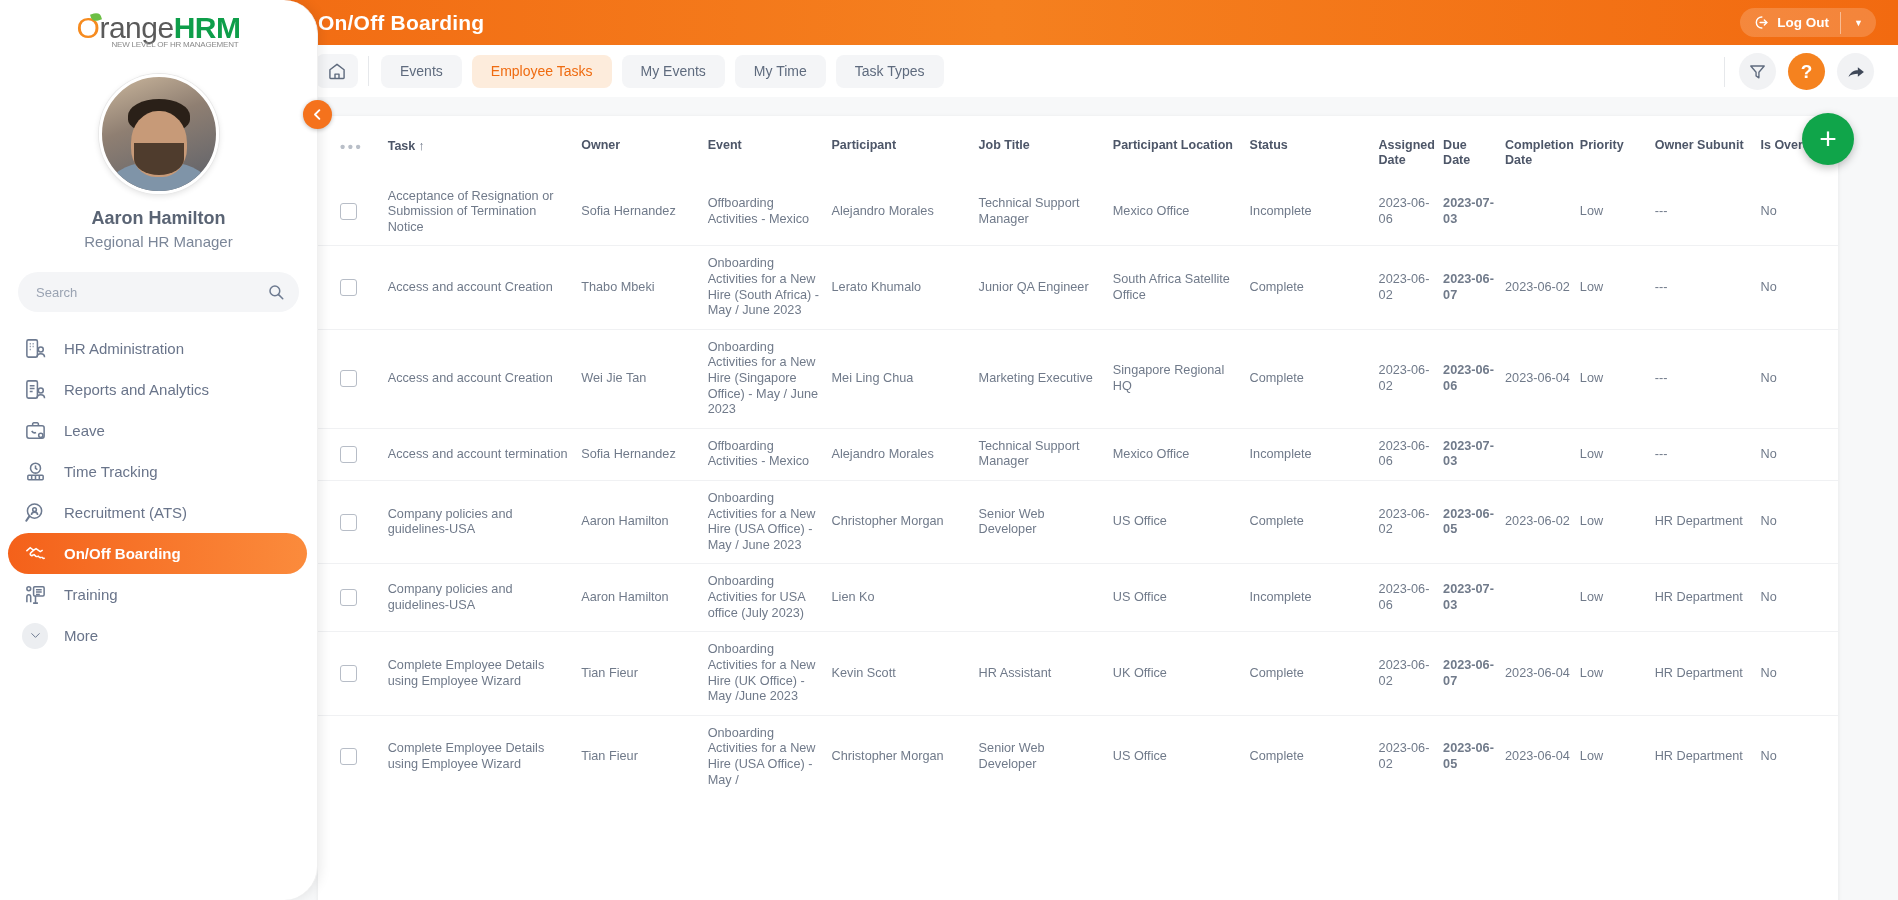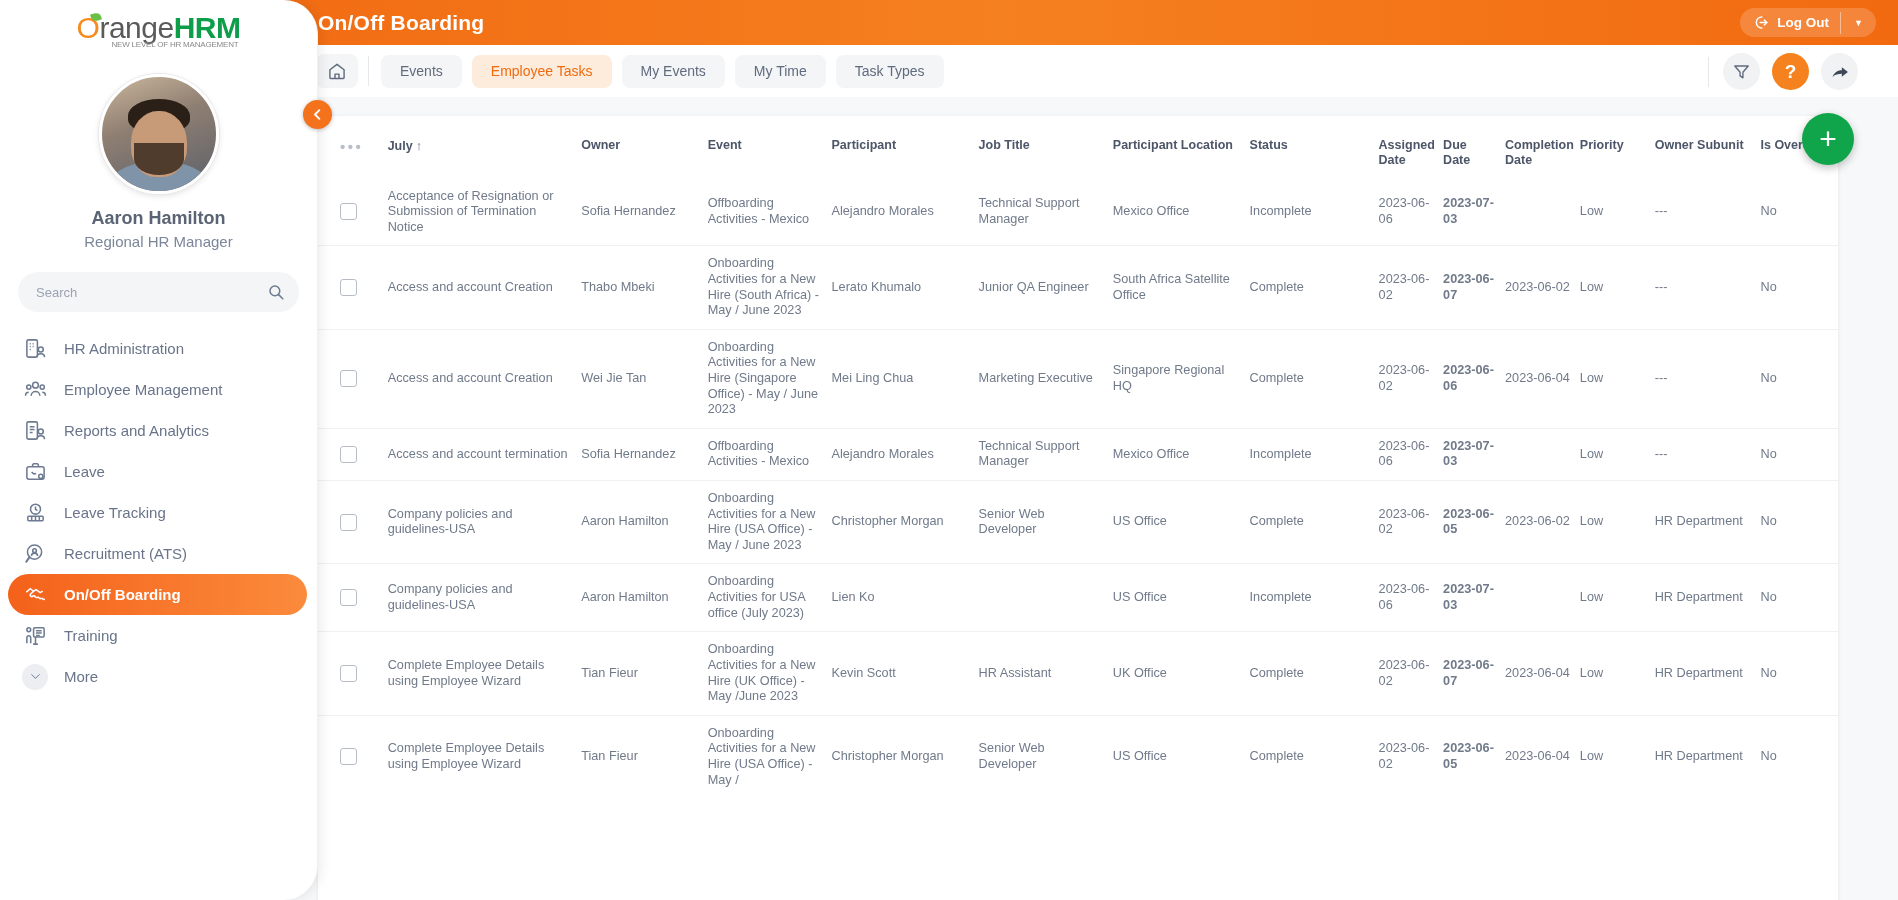--- a/index.html
+++ b/index.html
@@ -123,21 +123,21 @@
     background: rgba(255,255,255,0.18);
     border-radius: 15px; display:flex; align-items:center;
     color:#fff; font-size:13.5px; font-weight:700; cursor:pointer;
   }
   .logout-pill .lo-main { display:flex; align-items:center; gap:7px; padding: 0 11px 0 13px; justify-content: flex-end; }
   .logout-pill .divider { width:1px; height:22px; background: rgba(255,255,255,.45); }
   .logout-pill .caret { padding: 0 13px; font-size:9px; }
 
   
   .tabbar {
-    position:absolute; left: 262px; top: 45px; right:16px; height: 52px;
+    position:absolute; left: 262px; top: 45px; right:0; height: 52px;
     background:#fff; display:flex; align-items:center; z-index:2;
   }
   .home-btn {
     width: 42px; height: 34px; margin-left: 54px;
     background:#f4f5f7; border-radius: 8px;
     display:flex;align-items:center;justify-content:center; cursor:pointer;
   }
   .tab-sep { width:1px; height:30px; background:#e6e8eb; margin: 0 12px 0 10px; }
   .tab {
     height: 33px; padding: 0 19px; border-radius: 8px;
@@ -252,33 +252,20 @@
           <svg viewBox="0 0 24 24" width="23" height="23">
               <rect x="3" y="3" width="11" height="18" rx="1.6"></rect>
               <circle cx="17.5" cy="13" r="2.6"></circle>
               <path d="M13.6 21c0-2.2 1.7-3.6 3.9-3.6S21.4 18.8 21.4 21"></path>
               <path d="M6 7h1M9 7h1M6 10h1M9 10h1M6 13h1"></path>
             </svg>
         </span>
         <span>HR Administration</span>
       </div>
 
-      <div class="nav-item">
-        <span class="ico">
-          <svg viewBox="0 0 24 24" width="23" height="23">
-              <circle cx="12" cy="7.5" r="3"></circle>
-              <path d="M7.5 18.5c0-2.6 2-4.4 4.5-4.4s4.5 1.8 4.5 4.4"></path>
-              <circle cx="5" cy="9.5" r="2.2"></circle>
-              <path d="M1.6 18.5c0-2.2 1.5-3.6 3.4-3.6"></path>
-              <circle cx="19" cy="9.5" r="2.2"></circle>
-              <path d="M22.4 18.5c0-2.2-1.5-3.6-3.4-3.6"></path>
-            </svg>
-        </span>
-        <span>Employee Management</span>
-      </div>
 
       <div class="nav-item">
         <span class="ico">
           <svg viewBox="0 0 24 24" width="23" height="23">
               <rect x="3" y="3" width="11" height="18" rx="1.6"></rect>
               <path d="M6 8h5M6 11h5M6 14h3"></path>
               <circle cx="17.5" cy="13" r="2.6"></circle>
               <path d="M13.6 21c0-2.2 1.7-3.6 3.9-3.6S21.4 18.8 21.4 21"></path>
             </svg>
         </span>
@@ -299,21 +286,21 @@
 
       <div class="nav-item">
         <span class="ico">
           <svg viewBox="0 0 24 24" width="23" height="23">
               <circle cx="12" cy="8.5" r="5.2"></circle>
               <path d="M12 5.8v3l2 1.3"></path>
               <rect x="4" y="16" width="16" height="4.6" rx="1"></rect>
               <path d="M8 16v4.6M12 16v4.6M16 16v4.6"></path>
             </svg>
         </span>
-        <span>Leave Tracking</span>
+        <span>Time Tracking</span>
       </div>
 
 
       <div class="nav-item">
         <span class="ico">
           <svg viewBox="0 0 24 24" width="23" height="23">
               <circle cx="11" cy="10.5" r="7.4"></circle>
               <circle cx="11" cy="9" r="1.9"></circle>
               <path d="M7.8 14.6c0-1.8 1.4-3 3.2-3s3.2 1.2 3.2 3"></path>
               <line x1="5.7" y1="15.8" x2="2.4" y2="20.6" stroke-linecap="round" stroke-width="2.2"></line>
@@ -431,21 +418,21 @@
   <div class="fab">
     <span>+</span>
   </div>
 
   <main class="content">
     <section class="card">
       <table class="tbl">
         <thead>
           <tr>
             <th class="col-dots"><span class="dots">•••</span></th>
-            <th class="col-task"><span>July</span><span class="sort-arrow">↑</span></th>
+            <th class="col-task"><span>Task</span><span class="sort-arrow">↑</span></th>
             <th class="col-owner"><span>Owner</span></th>
             <th class="col-event"><span>Event</span></th>
             <th class="col-part"><span>Participant</span></th>
             <th class="col-job"><span>Job Title</span></th>
             <th class="col-loc"><span>Participant Location</span></th>
             <th class="col-status"><span>Status</span></th>
             <th class="col-adate"><span>Assigned Date</span></th>
             <th class="col-ddate"><span>Due Date</span></th>
             <th class="col-cdate"><span>Completion Date</span></th>
             <th class="col-prio"><span>Priority</span></th>

